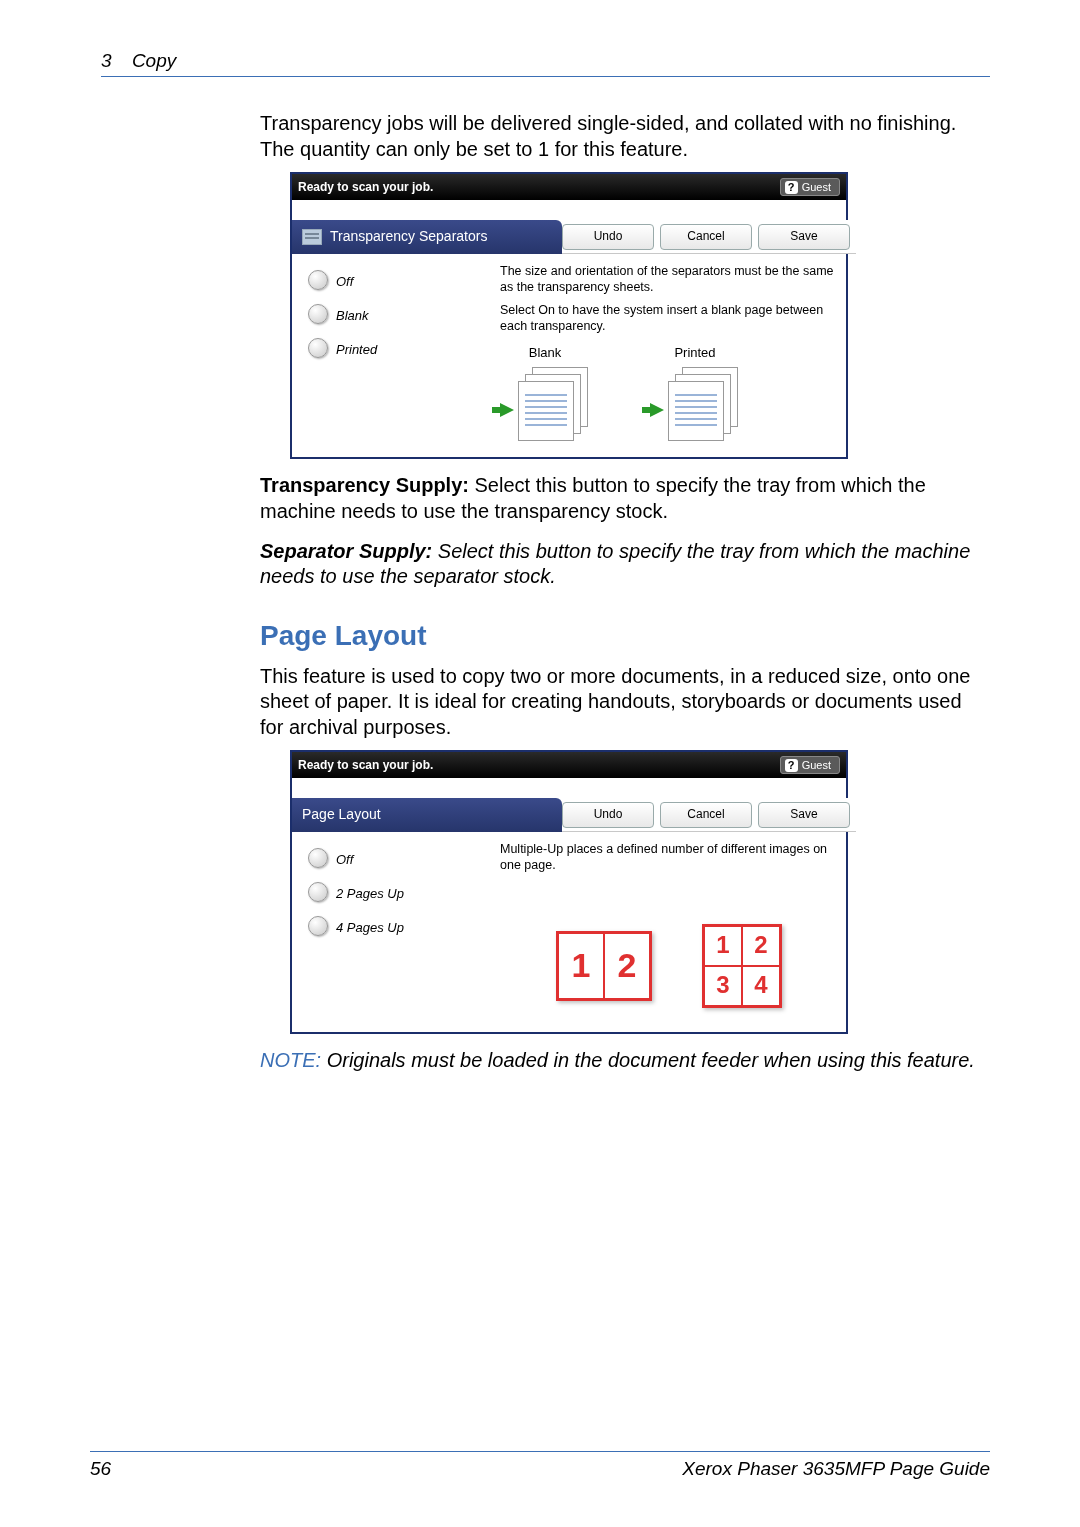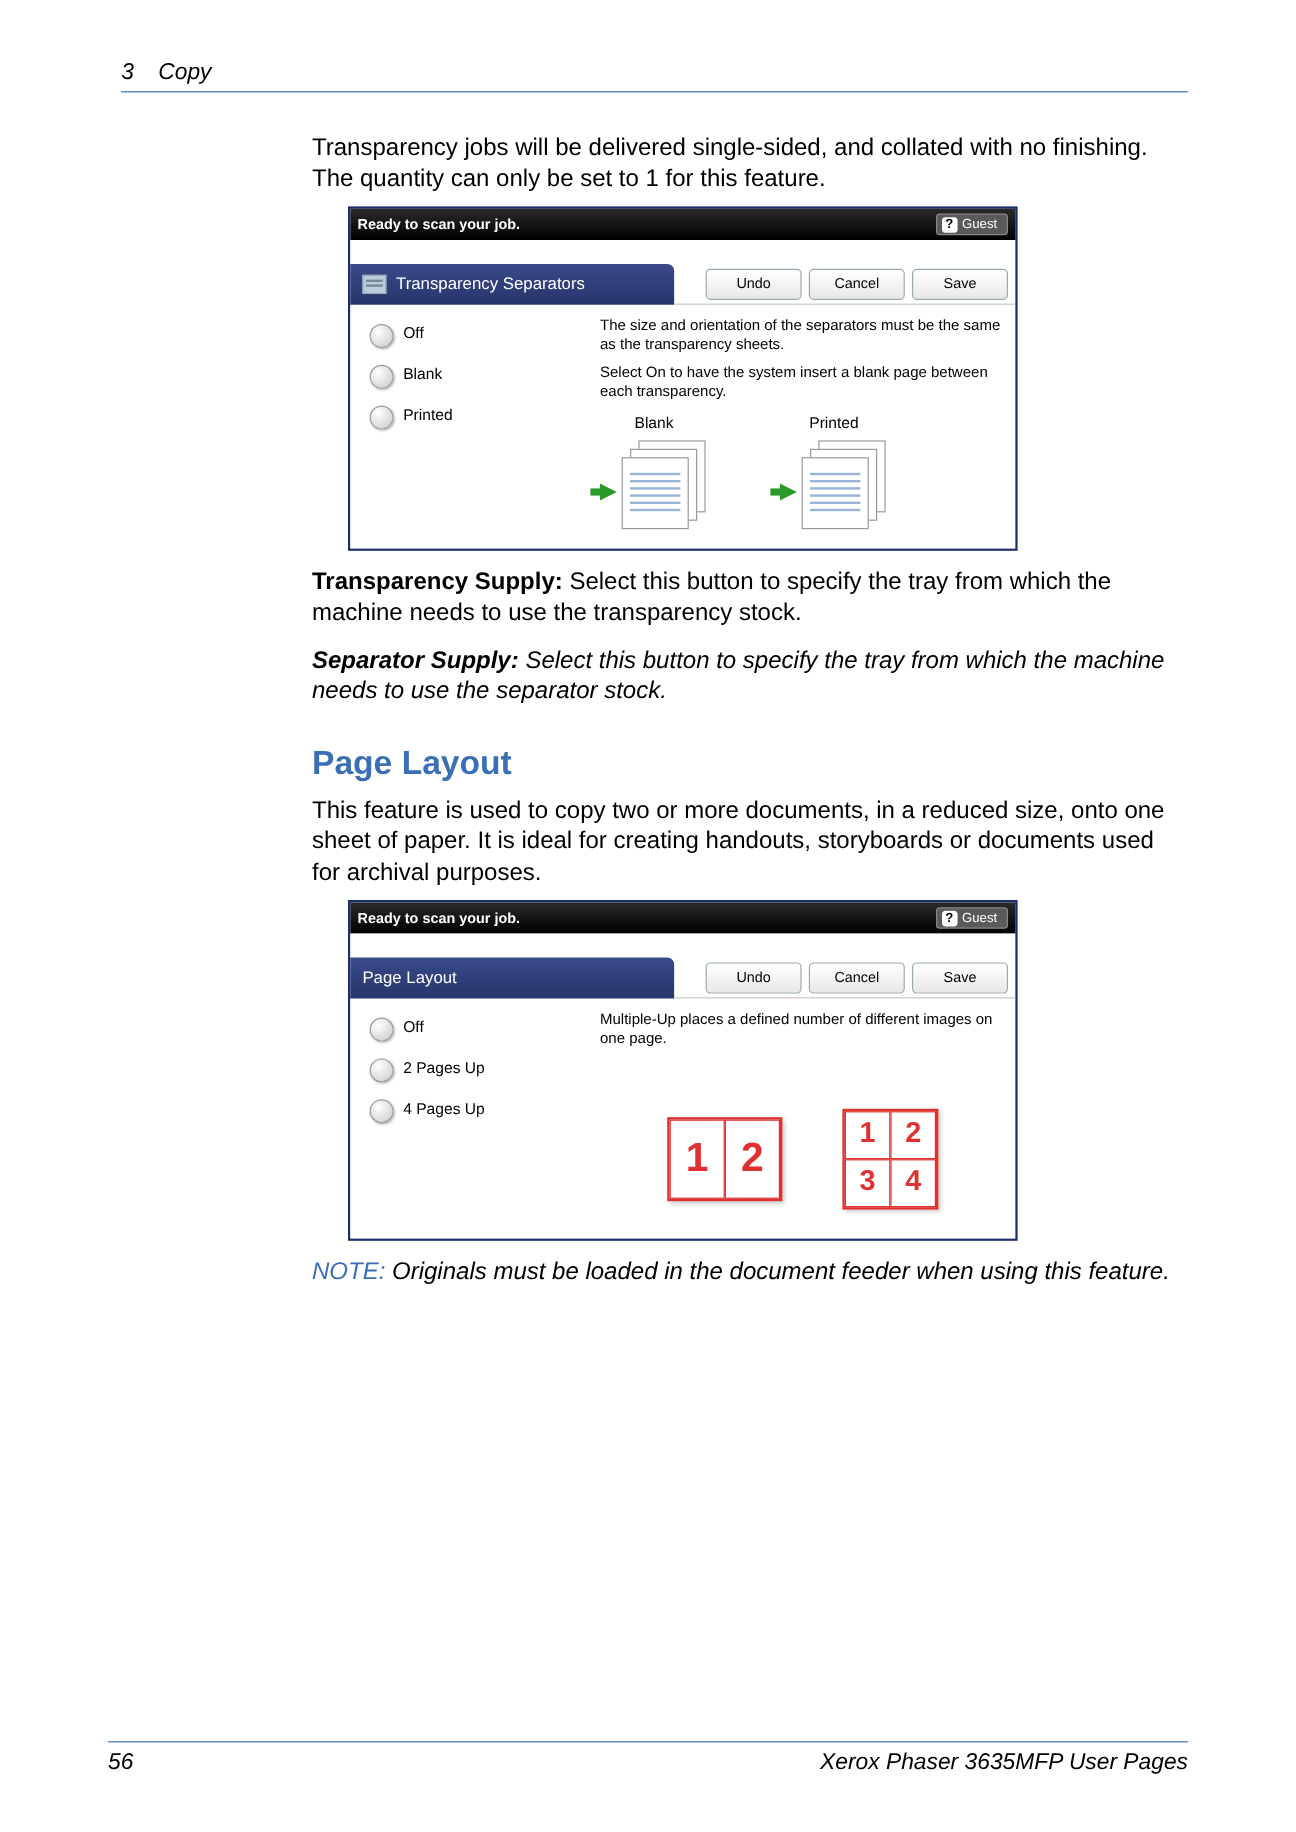--- a/index.html
+++ b/index.html
@@ -125,40 +125,41 @@
     gap:6px;
     padding-right:6px;
     border-bottom:1px solid #c8c8c8;
     background:#fff;
   }
   .tb-btn {
     border:1px solid #9aa;
     border-radius:4px;
     background:linear-gradient(#fff,#e8e8e8);
     font-size:12px;
-    width:80px;
+    width:92px;
     height:26px;
     display:flex;align-items:center;justify-content:center;
     color:#000;
   }
   .ss-body {
     display:flex;
     padding: 10px 8px 18px 8px;
     min-height: 200px;
     background:#fff;
   }
   .ss-left {
     flex:0 0 200px;
     padding-top:6px;
   }
   .radio-row {
-    display:flex;align-items:flex-start;gap:8px;
+    display:flex;align-items:flex-end;gap:8px;
     font-size:13px;color:#000;
     margin-bottom:14px;
     padding-left:8px;
+    font-style:italic;
   }
   .radio {
     width:20px;height:20px;border-radius:50%;
     background:radial-gradient(circle at 35% 30%,#fff,#c8c8c8);
     border:1px solid #999;
     box-shadow: 1px 1px 2px rgba(0,0,0,0.3);
   }
   .ss-right { flex:1; font-size:12.5px; color:#000; }
   .ss-right p { margin-bottom:8px; line-height:1.25; }
   .illus-row { display:flex; gap:60px; margin-top:10px; }
@@ -346,14 +347,14 @@
     </div>
   </div>
 
   <p class="para2">
     <span class="note-label">NOTE:</span><span> Originals must be loaded in the document feeder when using this feature.</span>
   </p>
 </div>
 
 <div class="footer-row">
   <span>56</span>
-  <span>Xerox Phaser 3635MFP User Pages</span>
+  <span>Xerox Phaser 3635MFP Page Guide</span>
 </div>
 
 </body></html>

